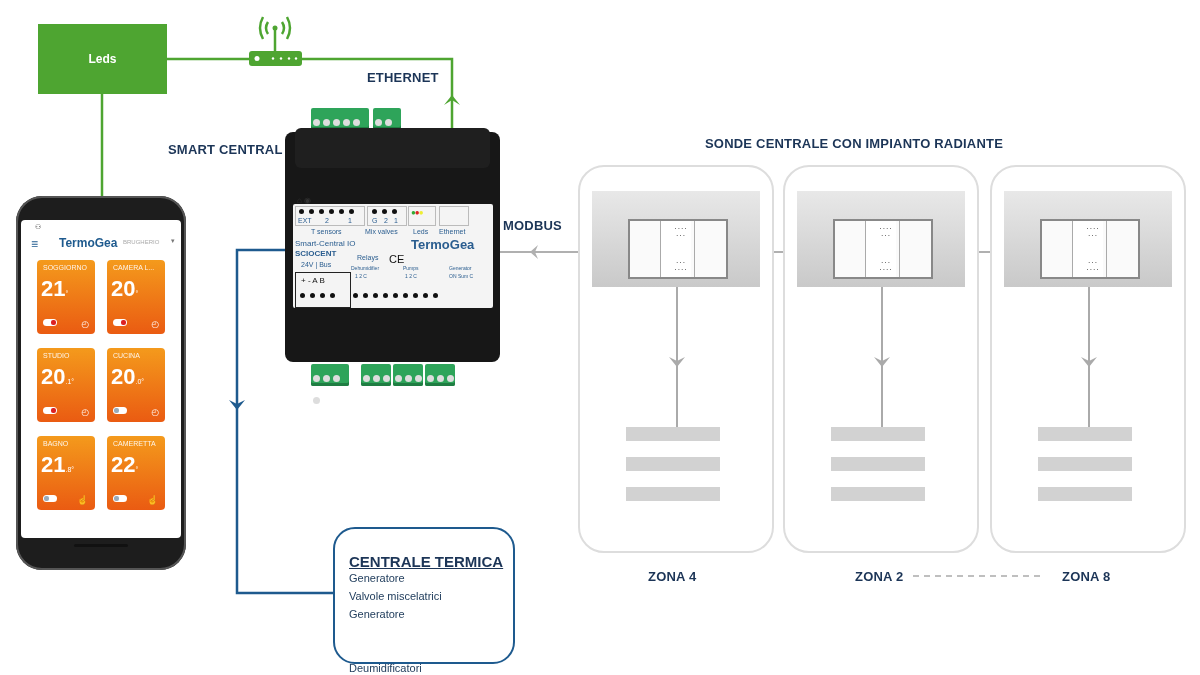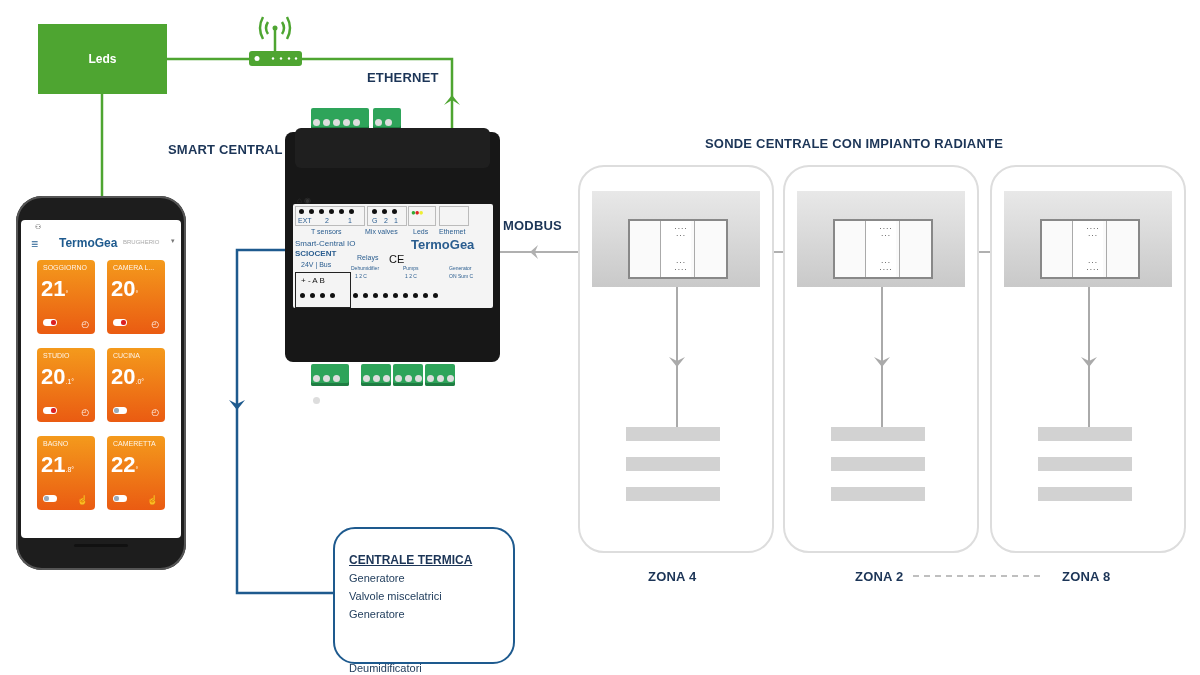--- a/index.html
+++ b/index.html
@@ -38,21 +38,21 @@
   .dots i{display:inline-block;width:5px;height:5px;border-radius:50%;background:#111;margin-right:5px;}
   .box{position:absolute;border:1px solid #bbb;}
   
   .zone{position:absolute;top:165px;width:192px;height:384px;border:2px solid #ddd;border-radius:26px;background:#fff;}
   .plate{position:absolute;left:12px;top:24px;width:168px;height:96px;background:linear-gradient(180deg,#e8e8e8,#c9c9c9);}
   .keys{position:absolute;left:36px;top:28px;width:96px;height:56px;background:#fafafa;border:2px solid #888;}
   .keys .k{position:absolute;top:0;height:56px;width:30px;border-left:1px solid #aaa;}
   .kdots{position:absolute;left:36px;font-size:7px;letter-spacing:1px;color:#333;line-height:7px;text-align:center;width:30px;}
   .bar{position:absolute;left:46px;width:94px;height:14px;background:#d2d2d2;}
   .ct{left:333px;top:527px;width:178px;height:133px;border:2.5px solid #1e5a8e;border-radius:22px;background:#fff;}
-  .ct-title{position:absolute;left:14px;top:24px;font-weight:bold;font-size:12px;color:#1c3557;text-decoration:underline;}
+  .ct-title{position:absolute;left:14px;top:24px;font-weight:bold;font-size:15px;color:#1c3557;text-decoration:underline;}
   .ct-item{position:absolute;left:14px;font-size:11px;color:#24405f;}
 </style>
 </head>
 <body>
 
 <svg class="wires" width="1200" height="675">
 
   <line x1="167" y1="59" x2="250" y2="59" stroke="#4ea531" stroke-width="2.5"></line>
   <polyline points="302,59 452,59 452,136" fill="none" stroke="#4ea531" stroke-width="2.5"></polyline>
   <path d="M444,105 L452,95 L460,105 L452,100 Z" fill="#4ea531"></path>

